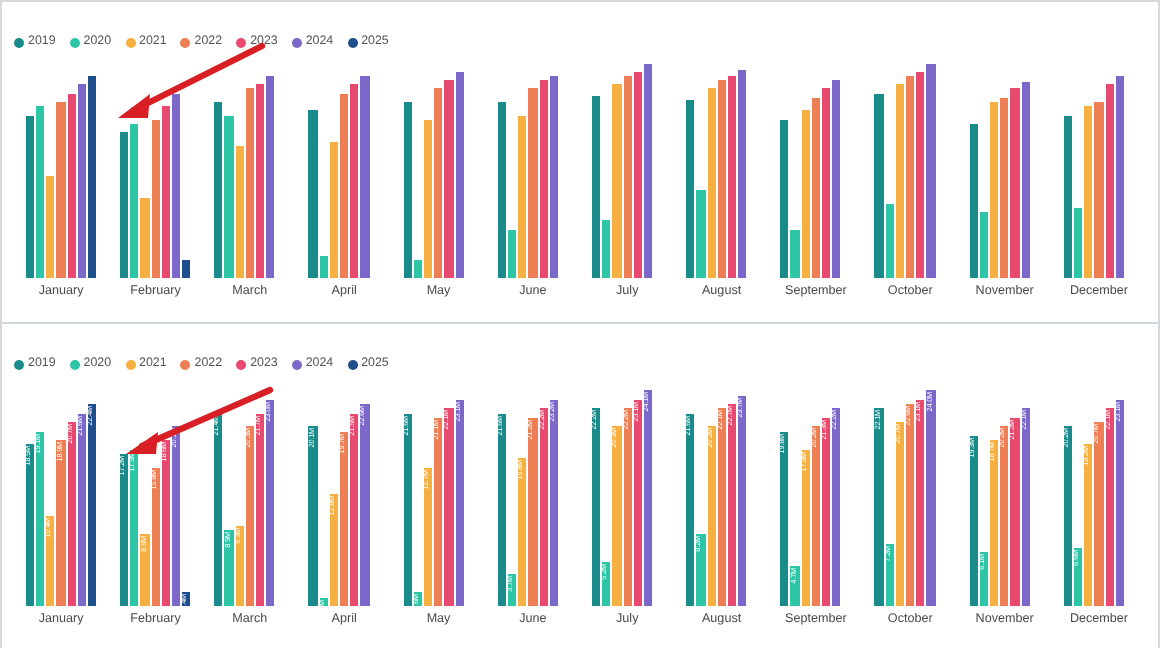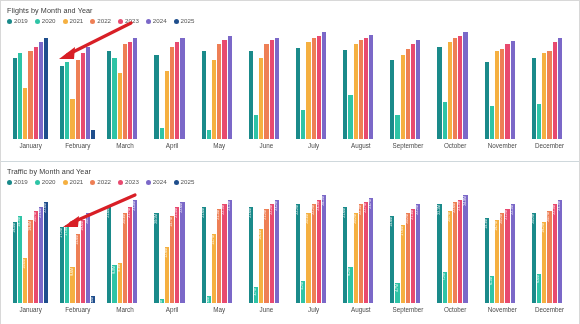--- a/index.html
+++ b/index.html
@@ -147,21 +147,20 @@
 </head>
 <body>
 
 <div class="page">
 
   <div class="brand">
     <span class="b-air">Air</span><span class="b-insight">Insight</span>
   </div>
 
   <div class="panel panel-top">
-    <div class="panel-title">Flights by Month and Year</div>
     <div class="legend" id="legend-top">
         <div class="legend-item">
           <span class="legend-dot" style="background: rgb(26, 138, 138);"></span>
           <span class="legend-label">2019</span>
         </div>
         <div class="legend-item">
           <span class="legend-dot" style="background: rgb(46, 196, 166);"></span>
           <span class="legend-label">2020</span>
         </div>
         <div class="legend-item">
@@ -310,21 +309,20 @@
       <div class="xtick">November</div>
       <div class="xtick">December</div>
     </div>
 
   <svg class="arrow-svg arrow-top" viewBox="0 0 90 42">
     <line x1="86" y1="2" x2="22" y2="34" stroke="#d81f26" stroke-width="3.2" stroke-linecap="round"></line>
     <polygon points="14,38 30,26 29,38" fill="#d81f26"></polygon>
   </svg>
 
   <div class="panel panel-bottom">
-    <div class="panel-title">Traffic by Month and Year</div>
     <div class="legend" id="legend-bottom">
         <div class="legend-item">
           <span class="legend-dot" style="background: rgb(26, 138, 138);"></span>
           <span class="legend-label">2019</span>
         </div>
         <div class="legend-item">
           <span class="legend-dot" style="background: rgb(46, 196, 166);"></span>
           <span class="legend-label">2020</span>
         </div>
         <div class="legend-item">

